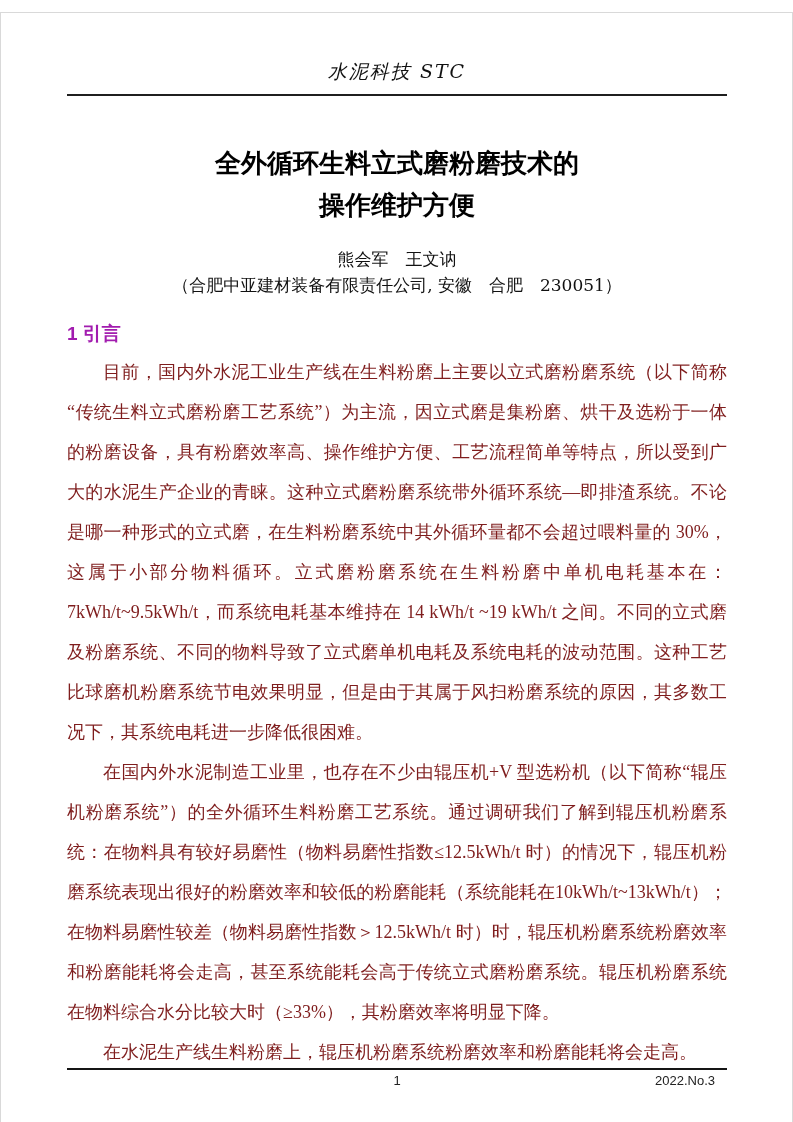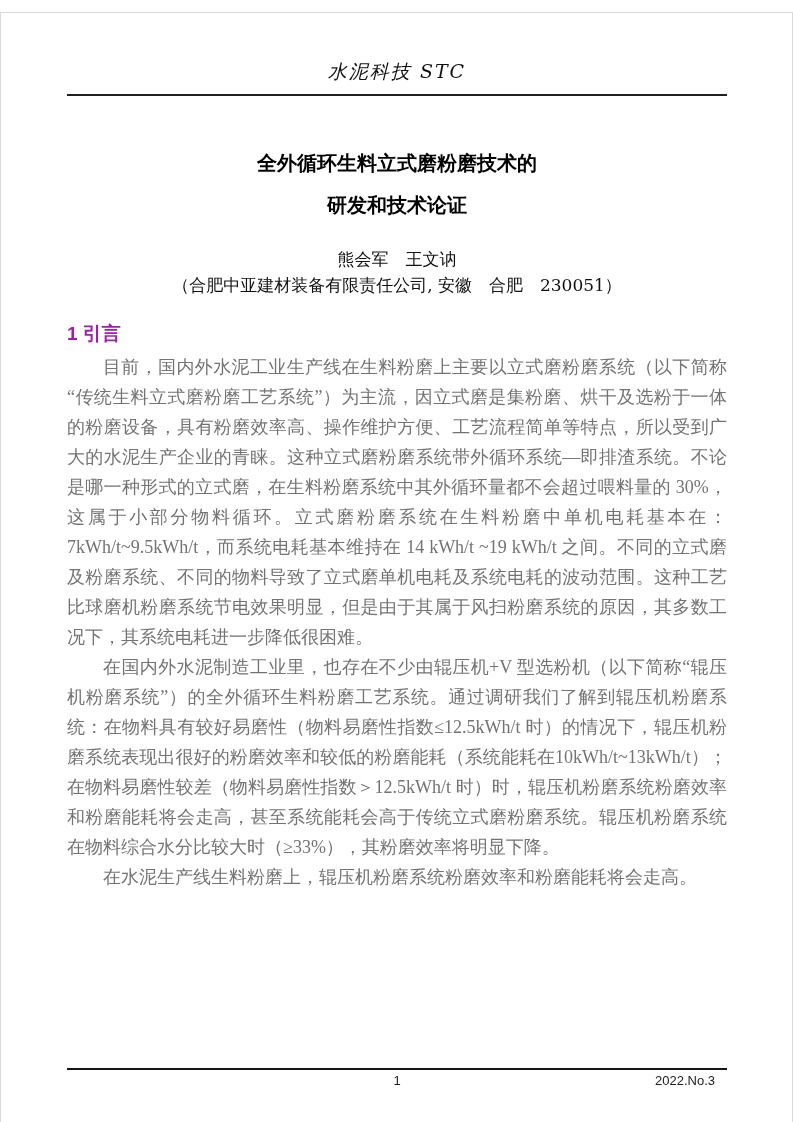--- a/index.html
+++ b/index.html
@@ -37,21 +37,21 @@
     border-top: 2px solid #1f1f1f;
     height: 0;
   }
 
   
   .article-title {
     margin-top: 46px;
     text-align: center;
     font-family: "Liberation Sans", "DejaVu Sans", sans-serif;
     font-weight: 700;
-    font-size: 20px;
+    font-size: 26px;
     line-height: 42px;
     color: #000;
   }
   .byline {
     margin-top: 20px;
     text-align: center;
     font-family: "DejaVu Serif", "Liberation Serif", serif;
     font-size: 17px;
     line-height: 26px;
     color: #111;
@@ -68,24 +68,24 @@
   }
 
   
   .body-text {
     margin-top: 6px;
   }
   .body-text p {
     margin: 0;
     text-indent: 2em;
     font-size: 18px;
-    line-height: 30px;
+    line-height: 40px;
     text-align: justify;
     text-justify: inter-ideograph;
-    color: #737373;
+    color: #7f1d1d;
   }
 
   
   .page-footer {
     position: absolute;
     left: 66px;
     right: 65px;
     top: 1055px;
     border-top: 2px solid #151515;
   }
@@ -113,21 +113,21 @@
 <body>
 
 <div class="page">
 
   <div class="journal-header">水泥科技 STC</div>
 
   <hr class="header-rule">
 
   <div class="article-title">
     <div>全外循环生料立式磨粉磨技术的</div>
-    <div>研发和技术论证</div>
+    <div>操作维护方便</div>
   </div>
 
   <div class="byline">
     <div>熊会军　王文讷</div>
     <div>（合肥中亚建材装备有限责任公司, 安徽　合肥　230051）</div>
   </div>
 
   <div class="section-heading">1 引言</div>
 
   <div class="body-text">

